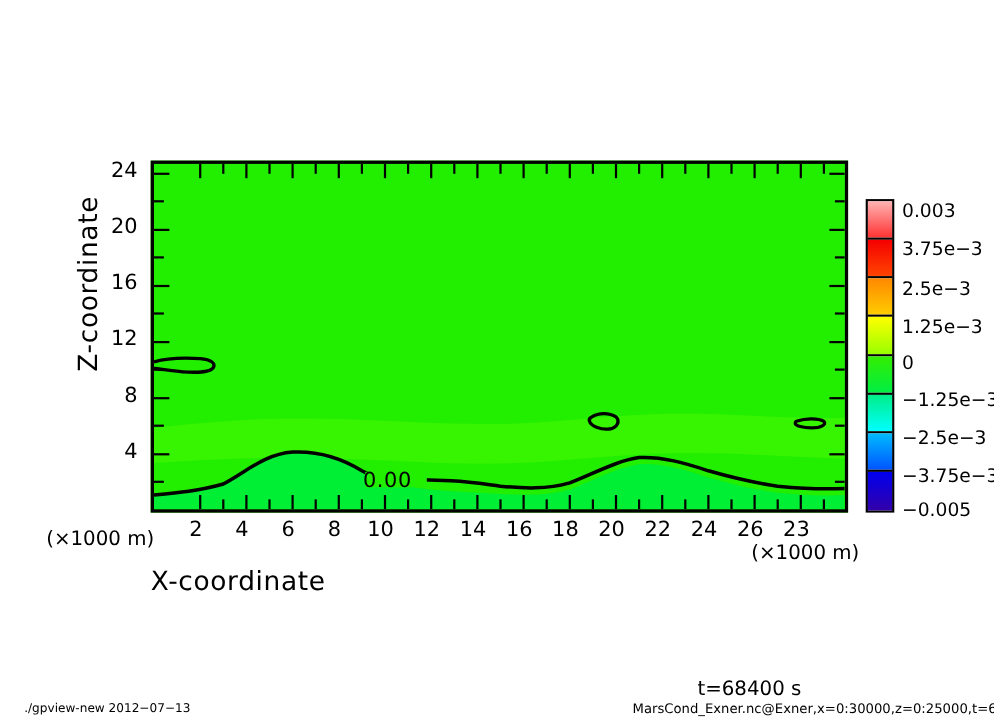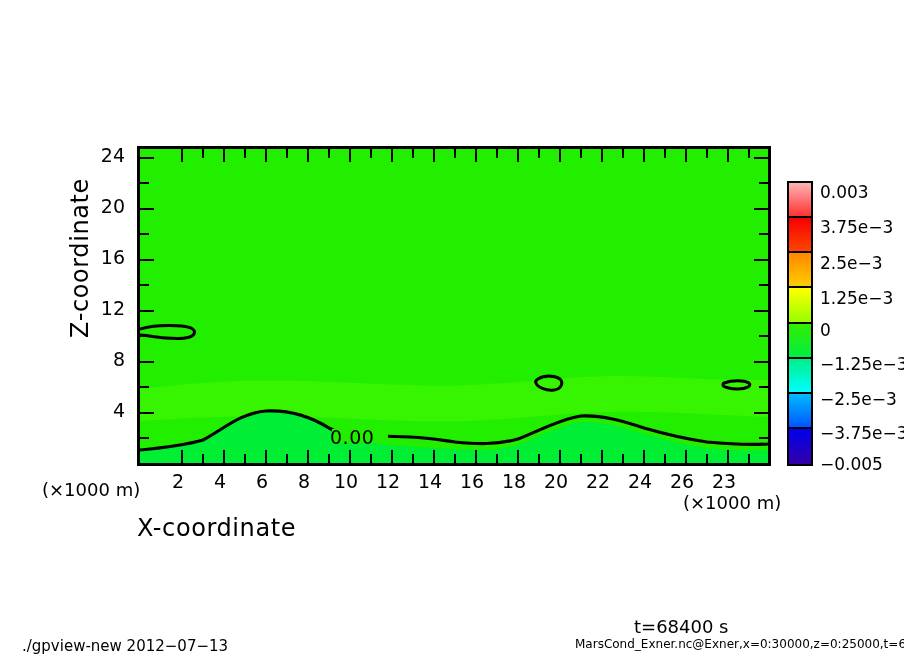--- a/index.html
+++ b/index.html
@@ -182,21 +182,21 @@
     left: 634px;
     top: 592px;
     font-size: 18px;
     white-space: nowrap;
     margin-top: 24px;
   }
   #footer-left {
     position: absolute;
     left: 22px;
     top: 637px;
-    font-size: 15px;
+    font-size: 11px;
     white-space: nowrap;
   }
   #footer-right {
     position: absolute;
     left: 575px;
     top: 637px;
     font-size: 12px;
     white-space: nowrap;
   }
 </style>

